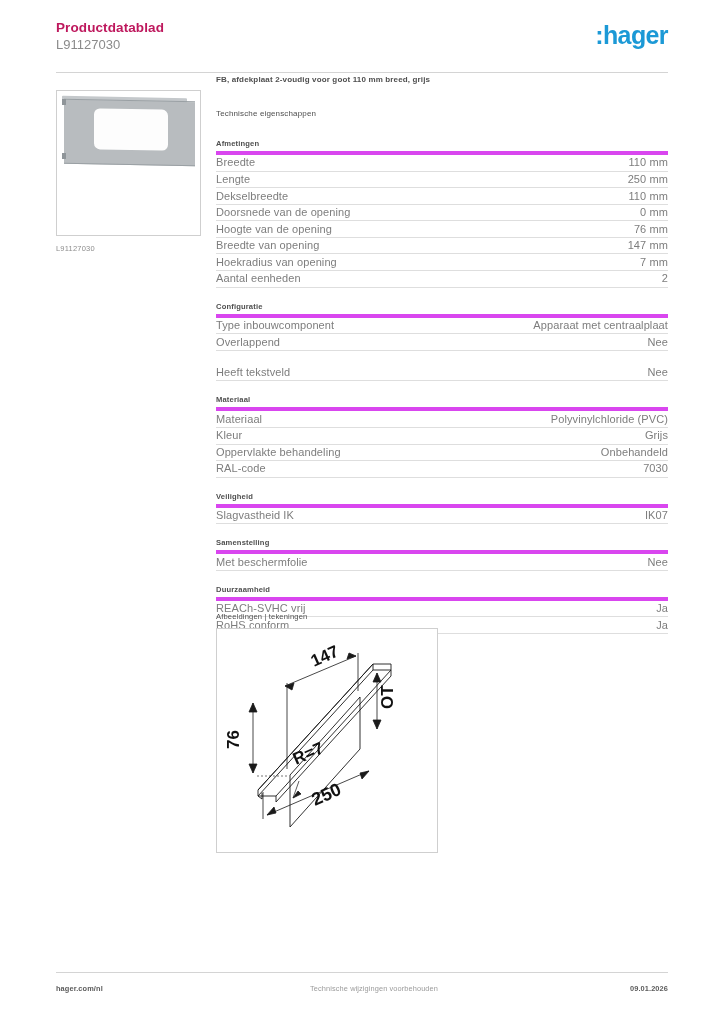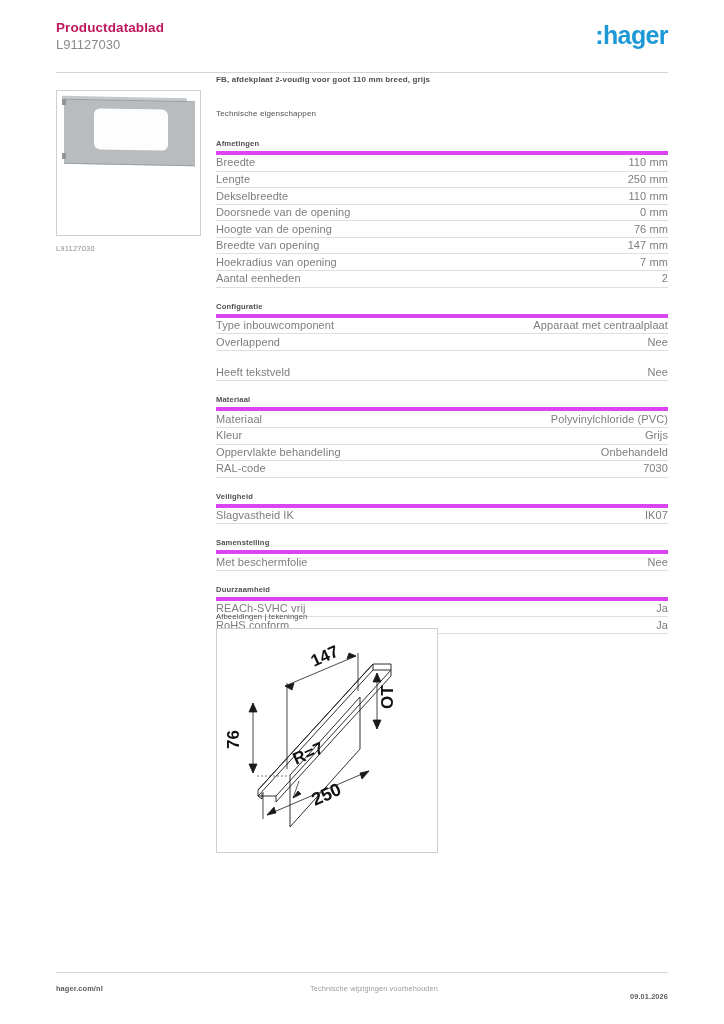--- a/index.html
+++ b/index.html
@@ -272,21 +272,21 @@
     left: 0;
     top: 0;
     width: 612px;
     text-align: center;
     color: #9b9b9b;
     padding-left: 12px;
   }
   .footer-right {
     position: absolute;
     right: 0;
-    top: 8px;
+    top: 0;
     font-weight: bold;
     color: #5b5b5b;
   }
 </style>
 </head>
 <body>
 
 <div class="page">
 
   <div class="header">

